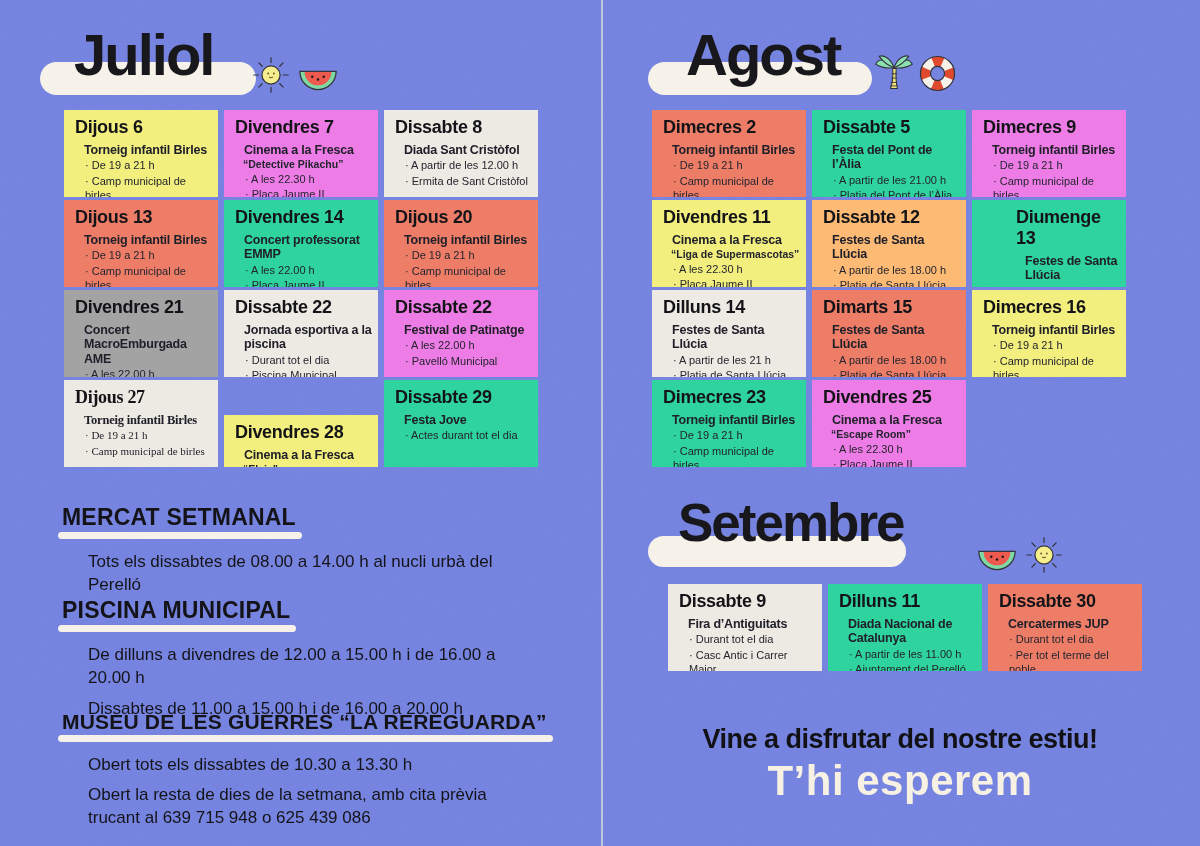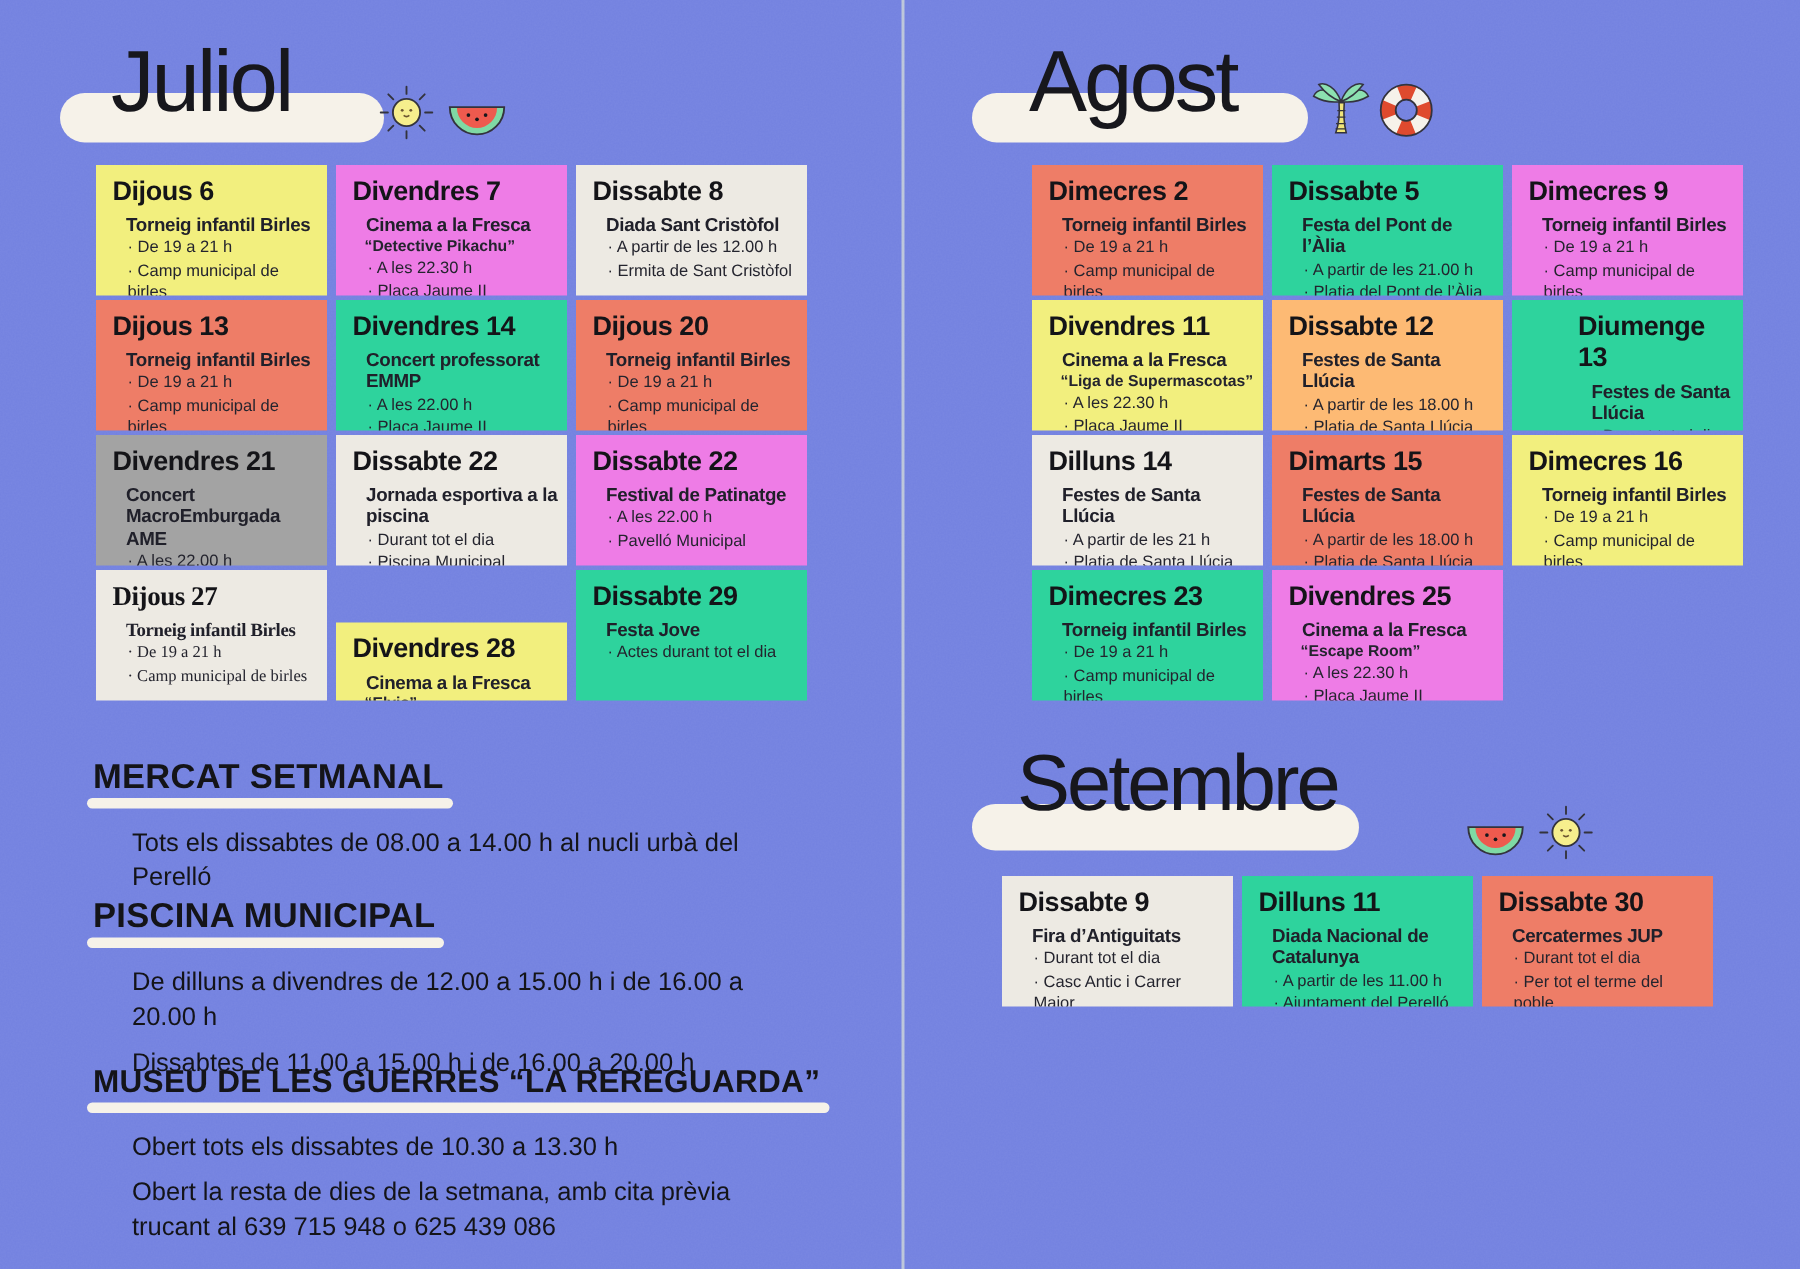--- a/index.html
+++ b/index.html
@@ -11,42 +11,42 @@
     overflow:hidden;
     color:#17171c;
   }
   .page{position:absolute;inset:0;}
   .noise{position:absolute;inset:0;pointer-events:none;opacity:.5;}
   .divider{position:absolute;left:601px;top:0;width:2px;height:846px;background:#bcc6da;}
 
   
   .month-header{position:absolute;z-index:2;}
   .month-pill{position:absolute;background:#f6f2e9;border-radius:18px;z-index:0;}
-  .month-title{position:relative;z-index:1;margin:0;font-weight:400;letter-spacing:-2px;color:#17171c;line-height:1;}
+  .month-title{position:relative;z-index:1;margin:0;font-weight:700;letter-spacing:-2px;color:#17171c;line-height:1;}
   .month-icons{position:absolute;display:flex;align-items:flex-end;gap:5px;z-index:1;}
 
   #header-juliol{left:40px;top:26px;width:360px;height:90px;}
   #header-juliol .month-pill{left:0;top:36px;width:216px;height:33px;}
   #header-juliol .month-title{font-size:58px;margin-left:34px;}
   #header-juliol .month-icons{left:210px;top:28px;}
 
   #header-agost{left:648px;top:26px;width:360px;height:90px;}
   #header-agost .month-pill{left:0;top:36px;width:224px;height:33px;}
   #header-agost .month-title{font-size:58px;margin-left:38px;}
   #header-agost .month-icons{left:226px;top:26px;}
 
   #header-setembre{left:648px;top:496px;width:440px;height:90px;}
   #header-setembre .month-pill{left:0;top:40px;width:258px;height:31px;}
   #header-setembre .month-title{font-size:53px;margin-left:30px;}
   #header-setembre .month-icons{left:328px;top:38px;}
 
   
   .event-grid{position:absolute;display:grid;grid-template-columns:repeat(3,154px);gap:3px 6px;grid-auto-rows:87px;z-index:1;}
   #grid-juliol{left:64px;top:110px;}
-  #grid-agost{left:688px;top:110px;}
+  #grid-agost{left:652px;top:110px;}
   #grid-setembre{left:668px;top:584px;}
 
   .event-card{box-sizing:border-box;padding:7px 6px 6px 11px;overflow:hidden;}
   .event-day{margin:0;font-size:18px;font-weight:900;letter-spacing:-0.3px;color:#141418;}
   .event-title{margin:5px 0 0 9px;font-size:12.5px;font-weight:700;letter-spacing:-0.2px;color:#20202a;line-height:1.15;}
   .event-subtitle{margin:1px 0 0 8px;font-size:10.5px;font-weight:600;color:#24242e;line-height:1.2;}
   .event-detail{margin:1px 0 0 10px;font-size:11px;font-weight:500;color:#24242e;line-height:1.3;}
 
   
   #info-sections{position:absolute;left:62px;top:505px;width:505px;z-index:1;}
@@ -332,20 +332,24 @@
       <p class="info-line">De dilluns a divendres de 12.00 a 15.00 h i de 16.00 a 20.00 h</p>
       <p class="info-line">Dissabtes de 11.00 a 15.00 h i de 16.00 a 20.00 h</p>
     </div>
     <div class="info-section" id="section-museu">
       <h2 class="info-heading">MUSEU DE LES GUERRES “LA REREGUARDA”</h2>
       <p class="info-line">Obert tots els dissabtes de 10.30 a 13.30 h</p>
       <p class="info-line">Obert la resta de dies de la setmana, amb cita prèvia trucant al 639 715 948 o 625 439 086</p>
     </div>
   </div>
 
+  <div id="footer">
+    <p class="footer-line1">Vine a disfrutar del nostre estiu!</p>
+    <p class="footer-line2">T’hi esperem</p>
+  </div>
 
   <svg class="noise" width="1200" height="846">
     <filter id="grain">
         <feTurbulence type="fractalNoise" baseFrequency="0.9" numOctaves="2" stitchTiles="stitch"></feTurbulence>
       <feColorMatrix type="matrix" values="0 0 0 0 1  0 0 0 0 1  0 0 0 0 1  0 0 0 0.10 0"></feColorMatrix>
     </filter>
     <rect width="1200" height="846" filter="url(#grain)"></rect>
   </svg>
 
 </div>

